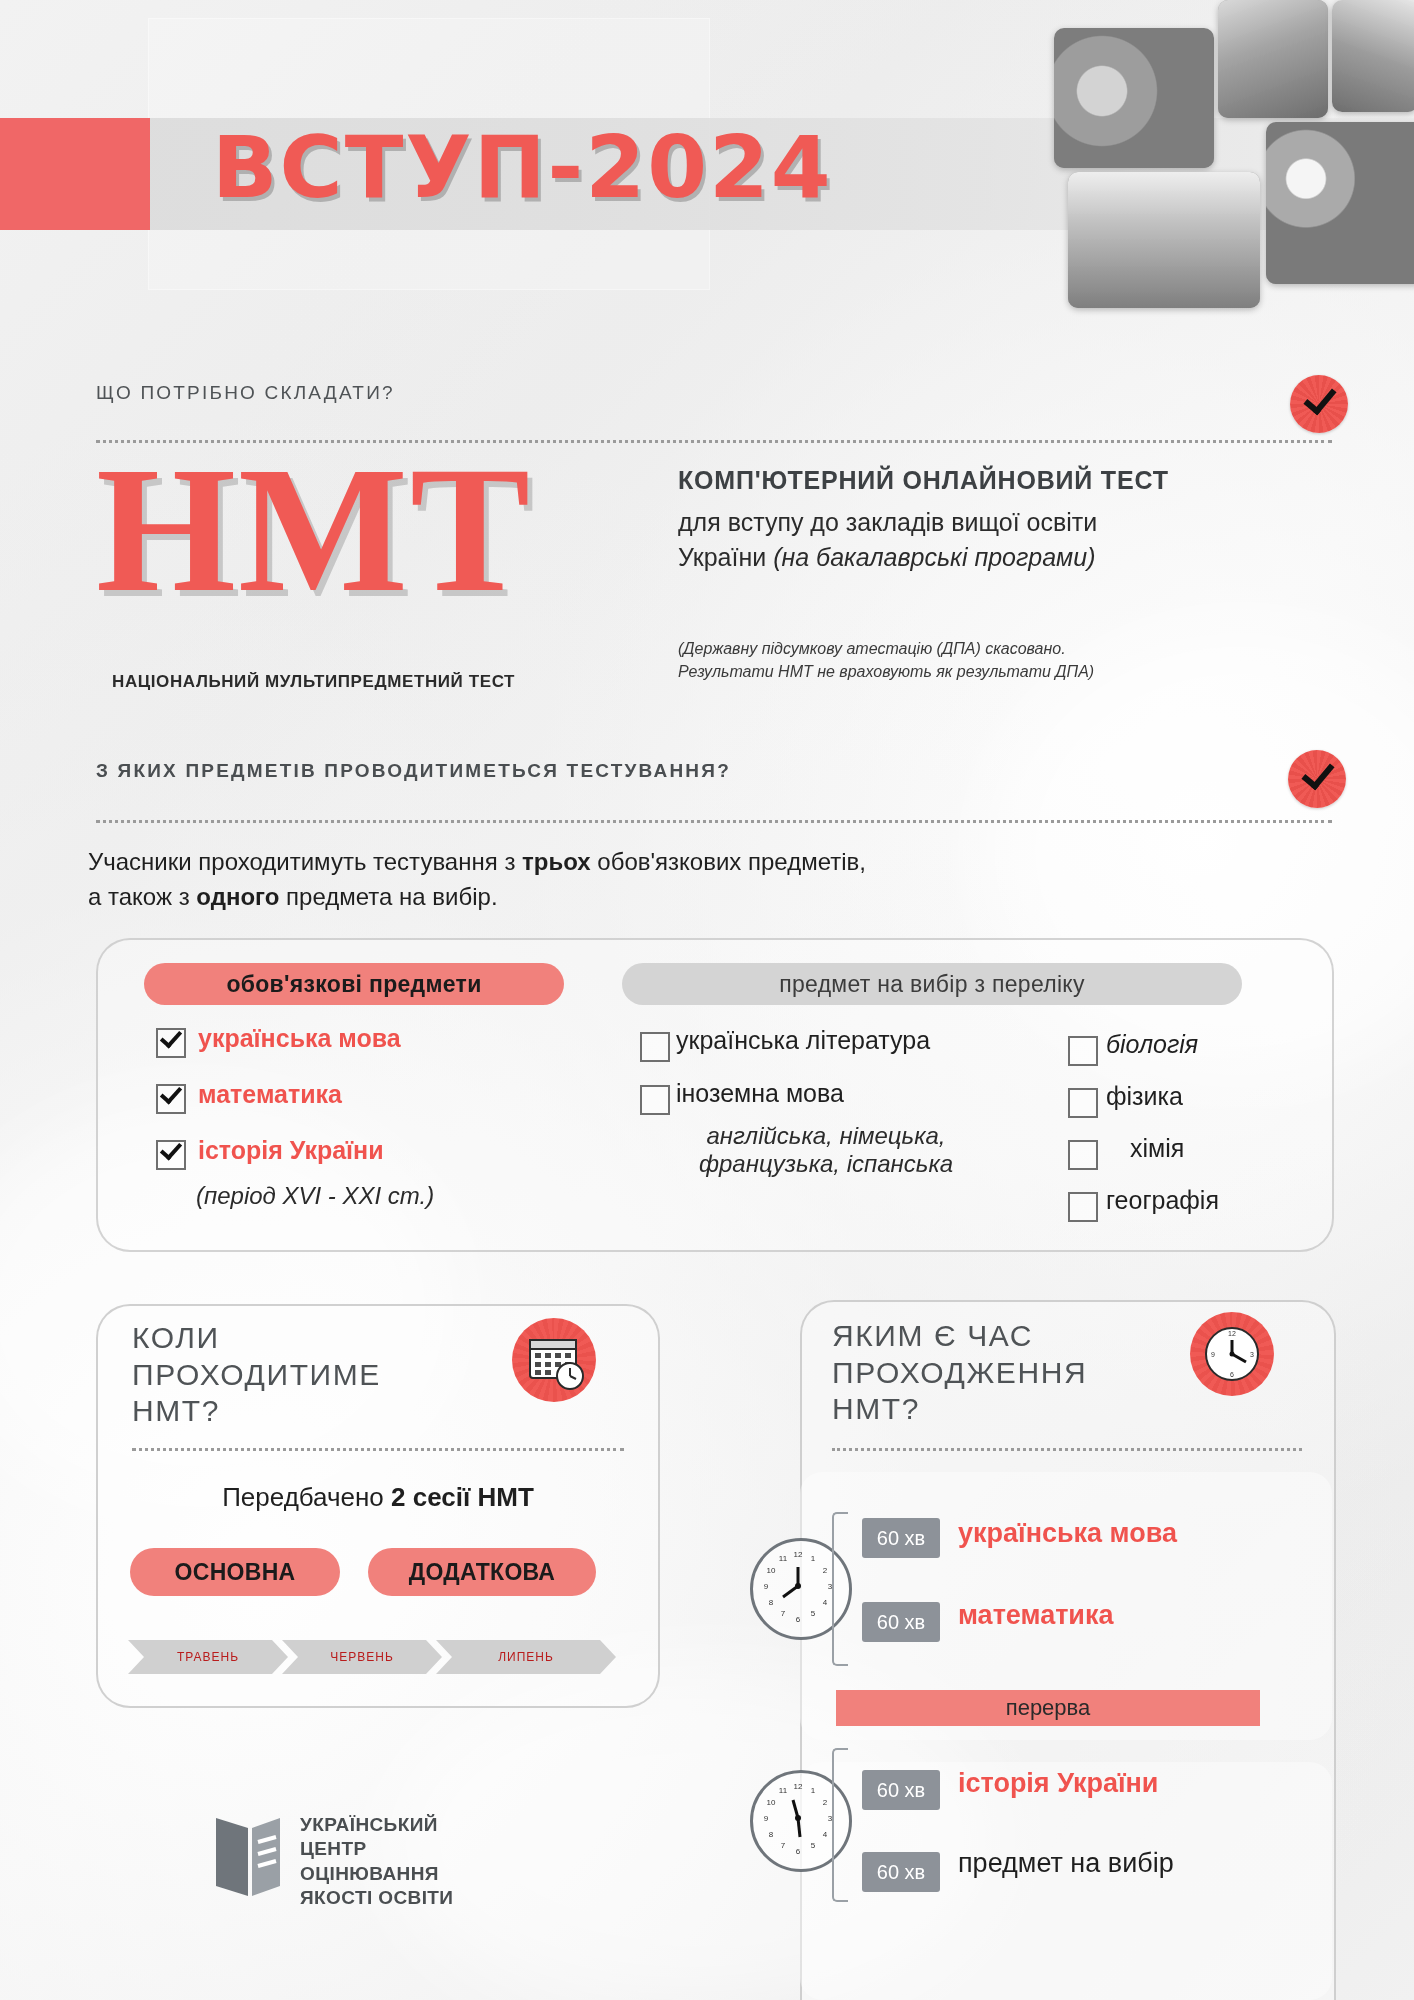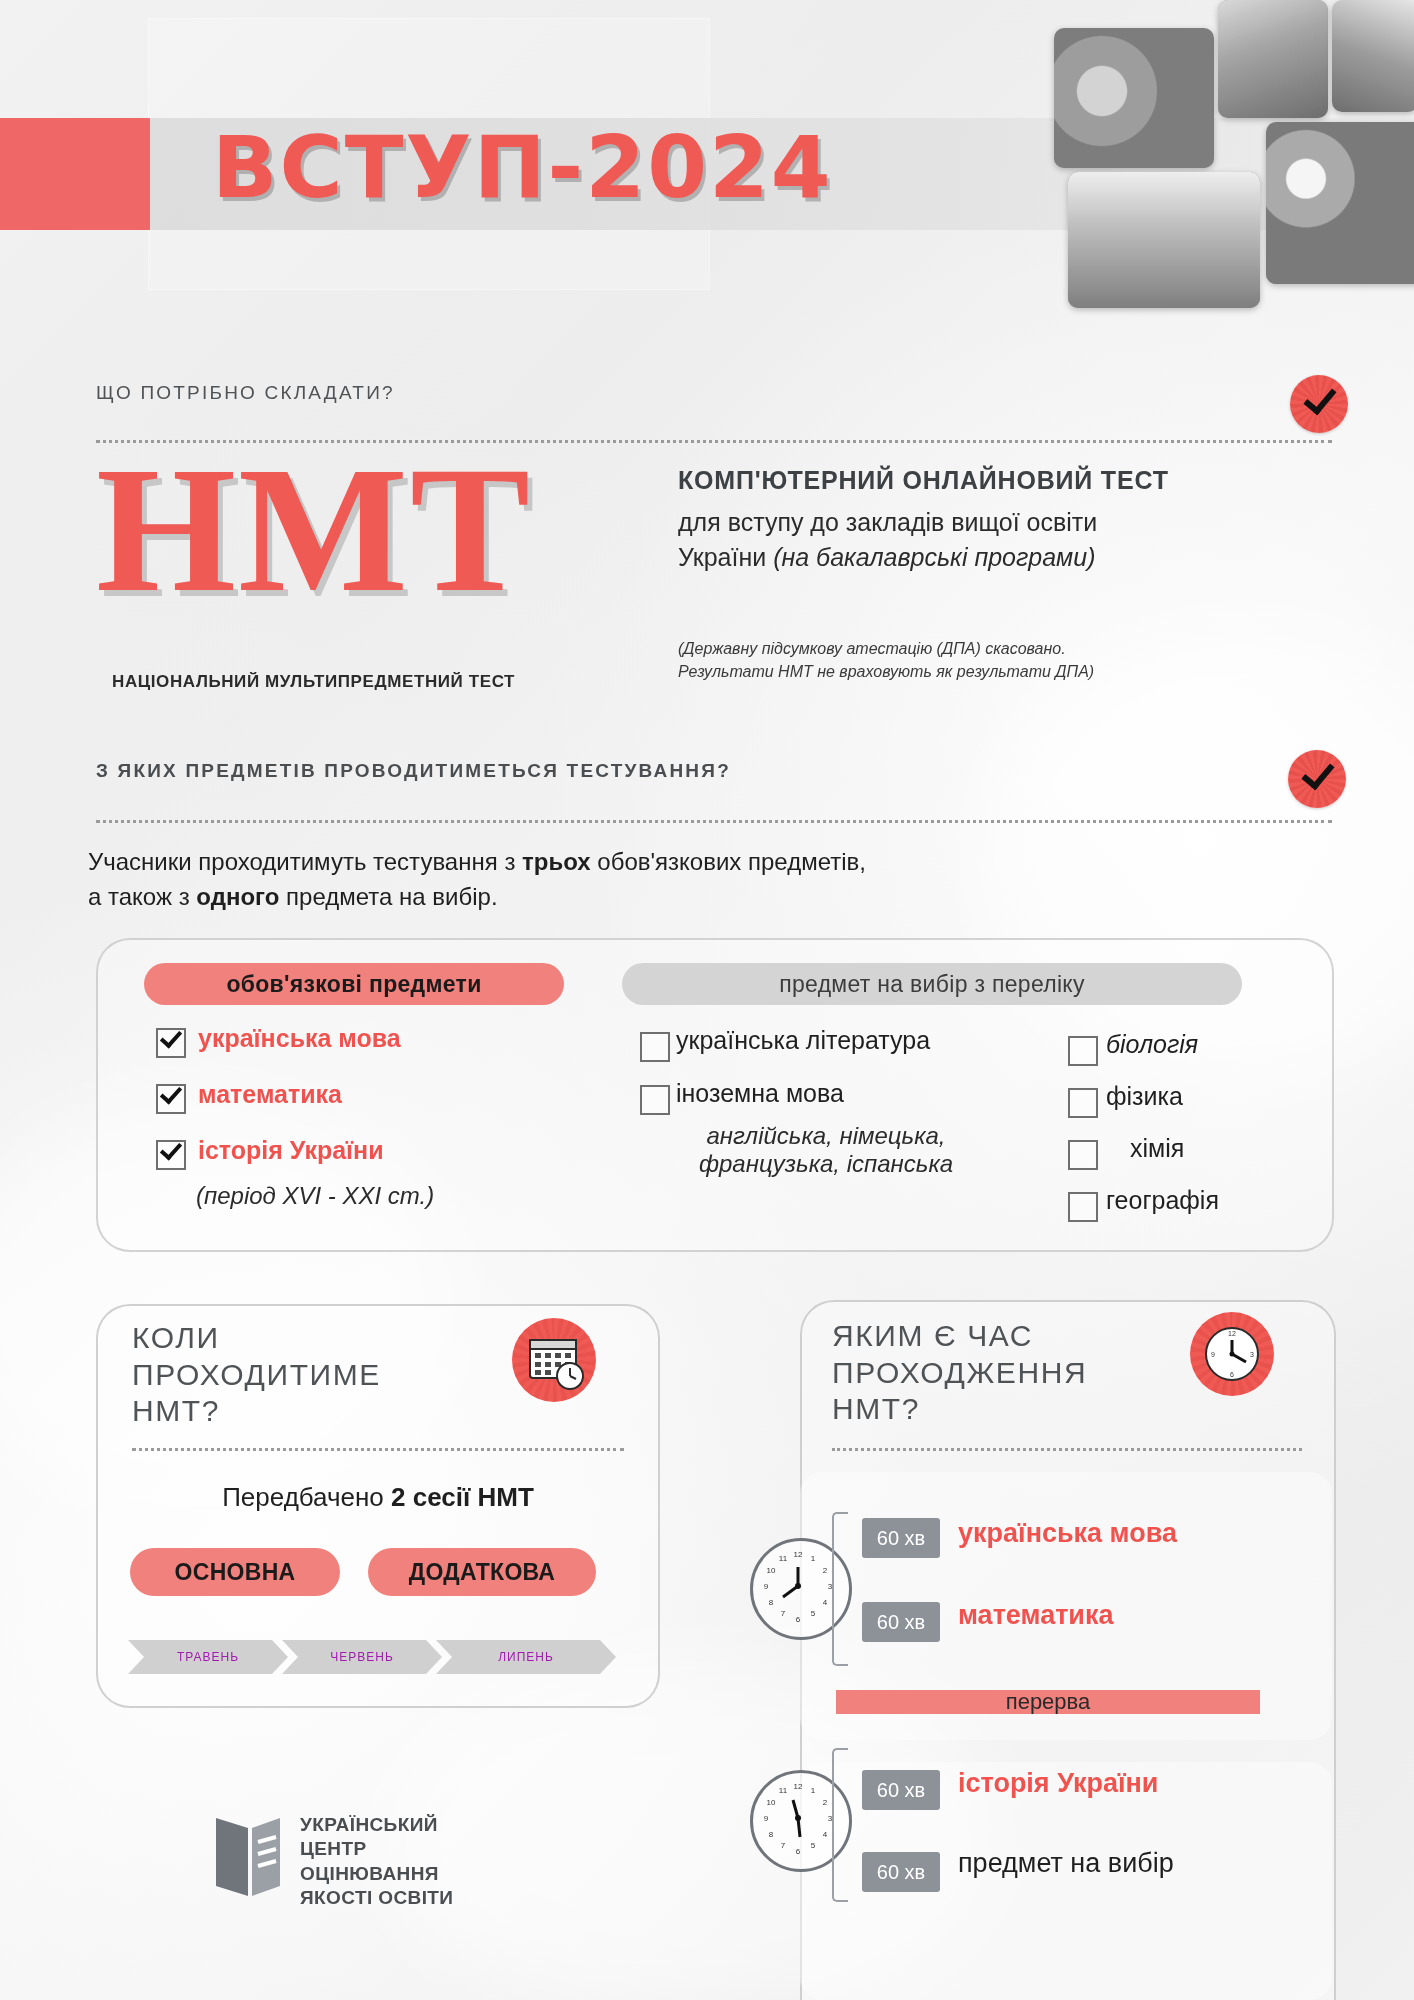--- a/index.html
+++ b/index.html
@@ -248,21 +248,21 @@
   }
   .chev {
     position: relative;
     height: 34px;
     background: #d0d0d0;
     display: flex;
     align-items: center;
     justify-content: center;
     font-size: 12px;
     letter-spacing: 1px;
-    color: #a21caf;
+    color: #b91c1c;
     clip-path: polygon(0 0, calc(100% - 16px) 0, 100% 50%, calc(100% - 16px) 100%, 0 100%, 16px 50%);
     margin-right: -6px;
   }
 
   
   .inner-panel {
     position: absolute;
     background: rgba(255,255,255,0.40);
     border-radius: 22px;
   }
@@ -278,21 +278,21 @@
     border-radius: 3px;
   }
   .time-label {
     position: absolute;
     font-size: 27px;
     color: #1f1f1f;
   }
   .time-label.red { color: #f0534e; font-weight: bold; }
   .break-bar {
     position: absolute;
-    height: 24px;
+    height: 36px;
     background: #f1817c;
     display: flex;
     align-items: center;
     justify-content: center;
     font-size: 22px;
     color: #2a2a2a;
   }
   .bracket {
     position: absolute;
     border-left: 2px solid #9aa0a6;

